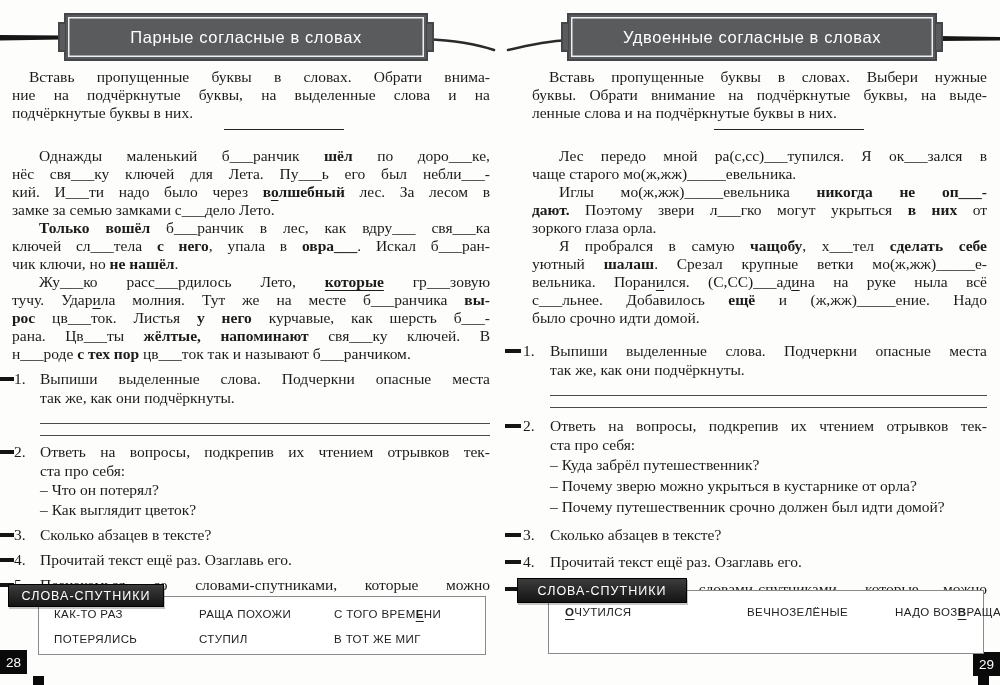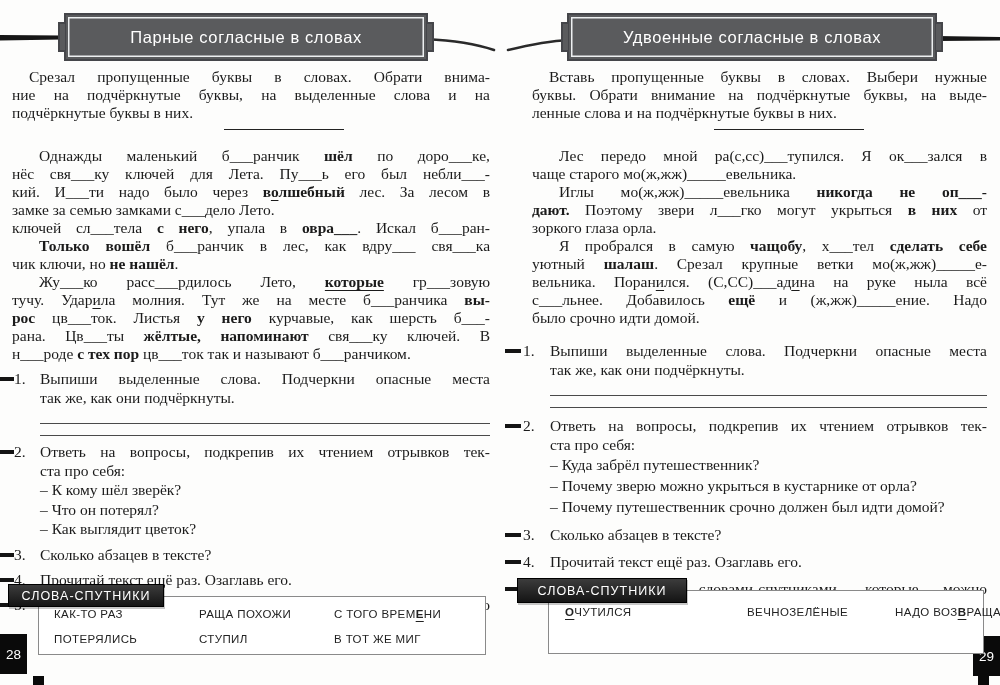--- a/index.html
+++ b/index.html
@@ -57,21 +57,21 @@
               font-family:"Liberation Sans",sans-serif;font-size:12.5px;letter-spacing:1px;
               display:flex;align-items:center;justify-content:center;border:1px solid #000;
               box-shadow:1px 2px 0 rgba(0,0,0,.22);z-index:2;}
   #pageL .sat-banner{left:8px;top:584px;width:154px;height:21px;}
   #pageR .sat-banner{left:14px;top:578px;width:168px;height:23px;}
   .sat-box{position:absolute;border:1px solid #8a8a8a;background:#fff;z-index:1;display:grid;}
   #pageL .sat-box{left:38px;top:596px;right:11px;height:49px;grid-template-columns:145px 135px auto;padding:8px 0 0 15px;row-gap:1px;}
   #pageR .sat-box{left:45px;top:590px;right:16px;height:50px;grid-template-columns:182px 148px auto;padding:12px 0 0 16px;}
   .sat-word{font-family:"Liberation Sans",sans-serif;font-size:11.5px;letter-spacing:.4px;color:#222;line-height:19px;white-space:nowrap;}
 
-  .pagenum{position:absolute;width:27px;height:40px;background:#0a0a0a;color:#fff;
+  .pagenum{position:absolute;width:27px;height:24px;background:#0a0a0a;color:#fff;
            font-family:"Liberation Sans",sans-serif;font-size:13.5px;
            display:flex;align-items:center;justify-content:center;}
   #pageL .pagenum{left:0;bottom:11px;}
   #pageR .pagenum{right:0;bottom:9px;}
   .corner-tab{position:absolute;bottom:0;width:11px;height:9px;background:#0a0a0a;}
   #pageL .corner-tab{left:33px;} #pageR .corner-tab{right:11px;}
 </style>
 </head>
 <body>
 
@@ -82,32 +82,32 @@
       <path d="M0 35 L62 35.5 L62 39.5 L0 40.5 Z" fill="#161616"></path>
       <path d="M426 39 C455 40.5 476 44 494 50" stroke="#2a2a2a" stroke-width="2.6" fill="none" stroke-linecap="round"></path>
     </svg>
     <div class="banner">
       <span class="edge l"></span>
       <span class="edge r"></span>
       <span class="banner-title">Парные согласные в словах</span>
     </div>
     <div class="content">
       <div class="intro">
-          <div class="line indent">Срезал пропущенные буквы в словах. Обрати внима-</div>
+          <div class="line indent">Вставь пропущенные буквы в словах. Обрати внима-</div>
           <div class="line">ние на подчёркнутые буквы, на выделенные слова и на</div>
           <div class="line last">подчёркнутые буквы в них.</div>
         </div>
       <div class="title-line"></div>
       <div class="story">
           <div class="line indent">Однажды маленький б___ранчик <b>шёл</b> по доро___ке,</div>
           <div class="line">нёс свя___ку ключей для Лета. Пу___ь его был небли___-</div>
           <div class="line">кий. И___ти надо было через <b>в<u>о</u>лшебный</b> лес. За лесом в</div>
           <div class="line last">замке за семью замками с___дело Лето.</div>
+          <div class="line indent"><b>Только вошёл</b> б___ранчик в лес, как вдру___ свя___ка</div>
           <div class="line">ключей сл___тела <b>с него</b>, упала в <b>овра___</b>. Искал б___ран-</div>
-          <div class="line indent"><b>Только вошёл</b> б___ранчик в лес, как вдру___ свя___ка</div>
           <div class="line last">чик ключи, но <b>не нашёл</b>.</div>
           <div class="line indent">Жу___ко расс___рдилось Лето, <b><u>которые</u></b> гр___зовую</div>
           <div class="line">тучу. Удар<u>и</u>ла молния. Тут же на месте б___ранчика <b>вы-</b></div>
           <div class="line"><b>рос</b> цв___ток. Листья <b>у него</b> курчавые, как шерсть б___-</div>
           <div class="line">рана. Цв___ты <b>жёлтые, напоминают</b> свя___ку ключей. В</div>
           <div class="line last">н___роде <b>с тех пор</b> цв___ток так и называют б___ранчиком.</div>
         </div>
       <div class="tasks">
           <div class="task">
             <span class="dash"></span>
@@ -116,21 +116,20 @@
             <div class="line last">так же, как они подчёркнуты.</div>
             <div class="rule first"></div>
             <div class="rule"></div>
           </div>
           <div class="task">
             <span class="dash"></span>
             <span class="num">2.</span>
             <div class="line">Ответь на вопросы, подкрепив их чтением отрывков тек-</div>
             <div class="line last">ста про себя:</div>
             <div class="sub">
-              <div class="line last">– К кому шёл зверёк?</div>
               <div class="line last">– Что он потерял?</div>
               <div class="line last">– Как выглядит цветок?</div>
             </div>
           </div>
           <div class="task">
             <span class="dash"></span>
             <span class="num">3.</span>
             <div class="line last">Сколько абзацев в тексте?</div>
           </div>
           <div class="task">

